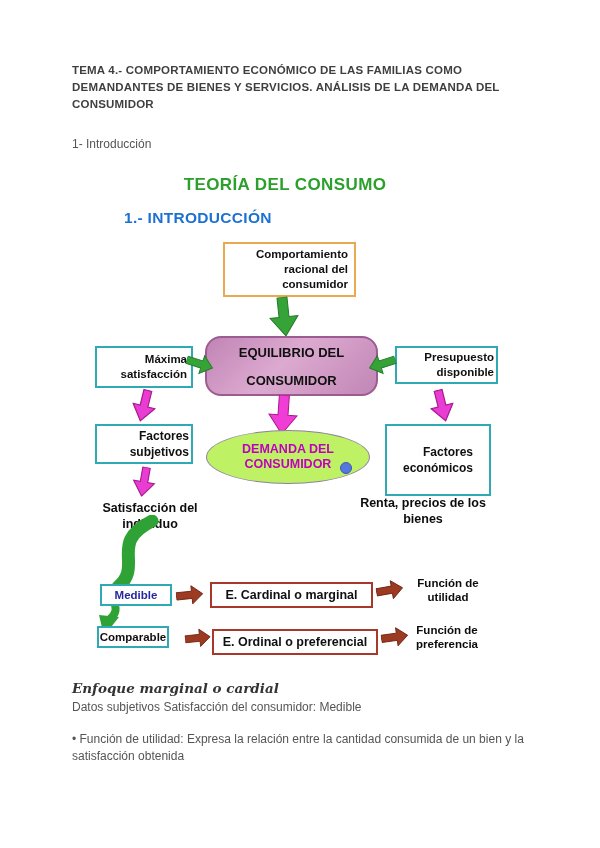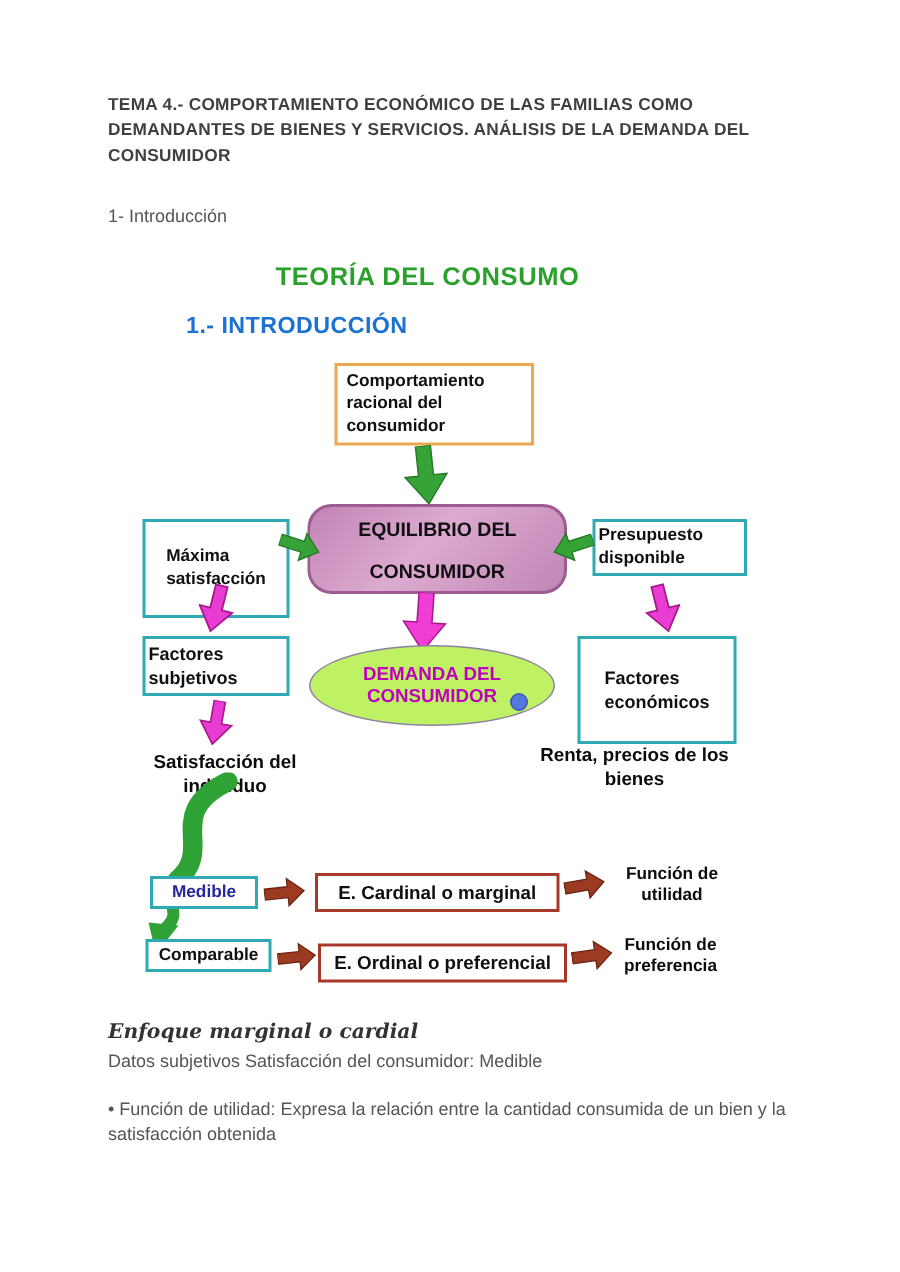--- a/index.html
+++ b/index.html
@@ -2,21 +2,21 @@
 <html><head>
 <meta charset="utf-8">
 <style>
   html,body{margin:0;padding:0;background:#ffffff;}
   .page{position:relative;width:600px;height:848px;background:#fff;
         font-family:"Liberation Sans",sans-serif;overflow:hidden;}
   .abs{position:absolute;}
   .hdr{font-size:11.5px;font-weight:bold;color:#3f3f3f;line-height:17px;letter-spacing:.2px;}
   .body-txt{font-size:12px;color:#555;line-height:17px;}
   .box{background:#fff;display:flex;align-items:center;justify-content:center;
-       text-align:left;font-weight:bold;color:#101010;box-sizing:border-box;}
+       text-align:right;font-weight:bold;color:#101010;box-sizing:border-box;}
   .box-teal{border:2px solid #2fa9b4;}
   .box-orange{border:2px solid #eaa94e;}
   .box-red{border:2px solid #a8392a;font-weight:600;}
   .center-box{border:2px solid #9c5c92;border-radius:16px;
        background:linear-gradient(135deg,#c184b5 0%,#dcaad0 45%,#c186b6 100%);}
   .ellipse{border:1.6px solid #8d82a0;border-radius:50%;background:#bef264;
        display:flex;flex-direction:column;align-items:center;justify-content:center;}
   .magenta-txt{color:#bf00bf;font-weight:bold;font-size:12.5px;line-height:15px;}
   .blk-lbl{font-weight:bold;color:#0c0c0c;text-align:center;font-size:12.5px;line-height:16px;}
   .fn-lbl{font-weight:bold;color:#0c0c0c;text-align:center;font-size:11.5px;line-height:14px;}
@@ -45,21 +45,21 @@
 
   <svg class="abs" style="left:268px;top:297px;transform:rotate(-6deg);" width="32" height="40" viewBox="0 0 30 40">
     <polygon points="10,0 20,0 20,20 29,20 15,39 1,20 10,20" fill="#35a337" stroke="#247a27" stroke-width="1"></polygon>
   </svg>
 
   <div class="abs box center-box" style="left:205px;top:336px;width:173px;height:60px;flex-direction:column;font-size:13px;line-height:17px;gap:11px;">
     <div>EQUILIBRIO DEL</div>
     <div>CONSUMIDOR</div>
   </div>
 
-  <div class="abs box box-teal" style="left:95px;top:346px;width:98px;min-height:38px;font-size:11.5px;line-height:15px;padding:16px;">Máxima satisfacción</div>
+  <div class="abs box box-teal" style="left:95px;top:346px;width:98px;min-height:38px;font-size:11.5px;line-height:15px;padding:4px;">Máxima satisfacción</div>
 
   <div class="abs box box-teal" style="left:395px;top:346px;width:103px;min-height:38px;font-size:11.5px;line-height:15px;padding:2px;">Presupuesto disponible</div>
 
   <svg class="abs" style="left:186px;top:352px;transform:rotate(18deg);" width="28" height="24" viewBox="0 0 30 22">
     <polygon points="0,7 17,7 17,1 29,11 17,21 17,15 0,15" fill="#35a337" stroke="#247a27" stroke-width="1"></polygon>
   </svg>
   <svg class="abs" style="left:368px;top:352px;transform:scaleX(-1) rotate(18deg);" width="28" height="24" viewBox="0 0 30 22">
     <polygon points="0,7 17,7 17,1 29,11 17,21 17,15 0,15" fill="#35a337" stroke="#247a27" stroke-width="1"></polygon>
   </svg>
 
@@ -105,21 +105,21 @@
   </svg>
 
   <div class="abs box box-red" style="left:210px;top:582px;width:163px;height:26px;font-size:12.5px;">E. Cardinal o marginal</div>
 
   <svg class="abs" style="left:376px;top:580px;transform:rotate(-10deg);" width="28" height="20" viewBox="0 0 30 22">
     <polygon points="0,7 17,7 17,1 29,11 17,21 17,15 0,15" fill="#9c3a22" stroke="#6e2414" stroke-width="1"></polygon>
   </svg>
 
   <div class="abs fn-lbl" style="left:406px;top:576px;width:84px;">Función de utilidad</div>
 
-  <div class="abs box box-teal" style="left:97px;top:626px;width:84px;height:22px;font-size:11.5px;color:#101010;">Comparable</div>
+  <div class="abs box box-teal" style="left:97px;top:626px;width:72px;height:22px;font-size:11.5px;color:#101010;">Comparable</div>
 
   <svg class="abs" style="left:185px;top:628px;transform:rotate(-6deg);" width="26" height="20" viewBox="0 0 30 22">
     <polygon points="0,7 17,7 17,1 29,11 17,21 17,15 0,15" fill="#9c3a22" stroke="#6e2414" stroke-width="1"></polygon>
   </svg>
 
   <div class="abs box box-red" style="left:212px;top:629px;width:166px;height:26px;font-size:12.5px;">E. Ordinal o preferencial</div>
 
   <svg class="abs" style="left:381px;top:627px;transform:rotate(-8deg);" width="28" height="20" viewBox="0 0 30 22">
     <polygon points="0,7 17,7 17,1 29,11 17,21 17,15 0,15" fill="#9c3a22" stroke="#6e2414" stroke-width="1"></polygon>
   </svg>

